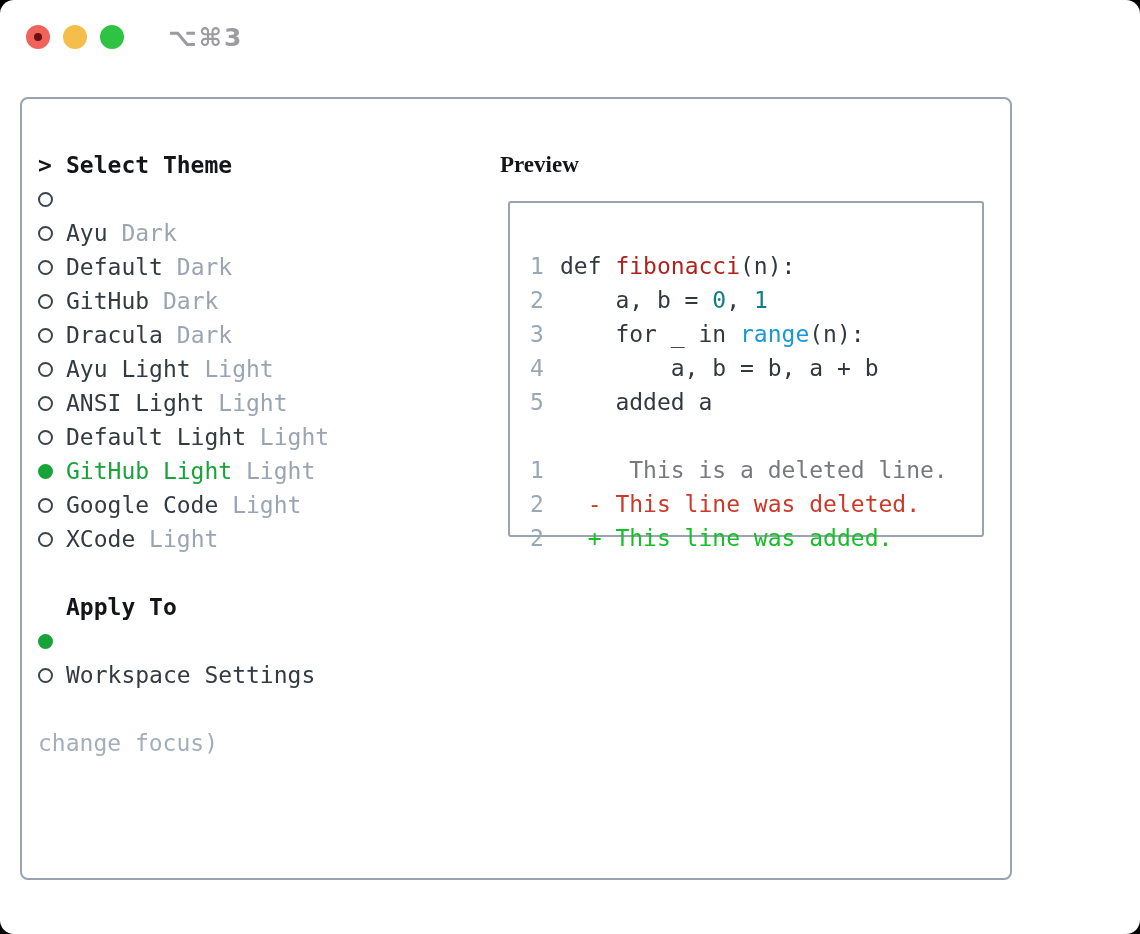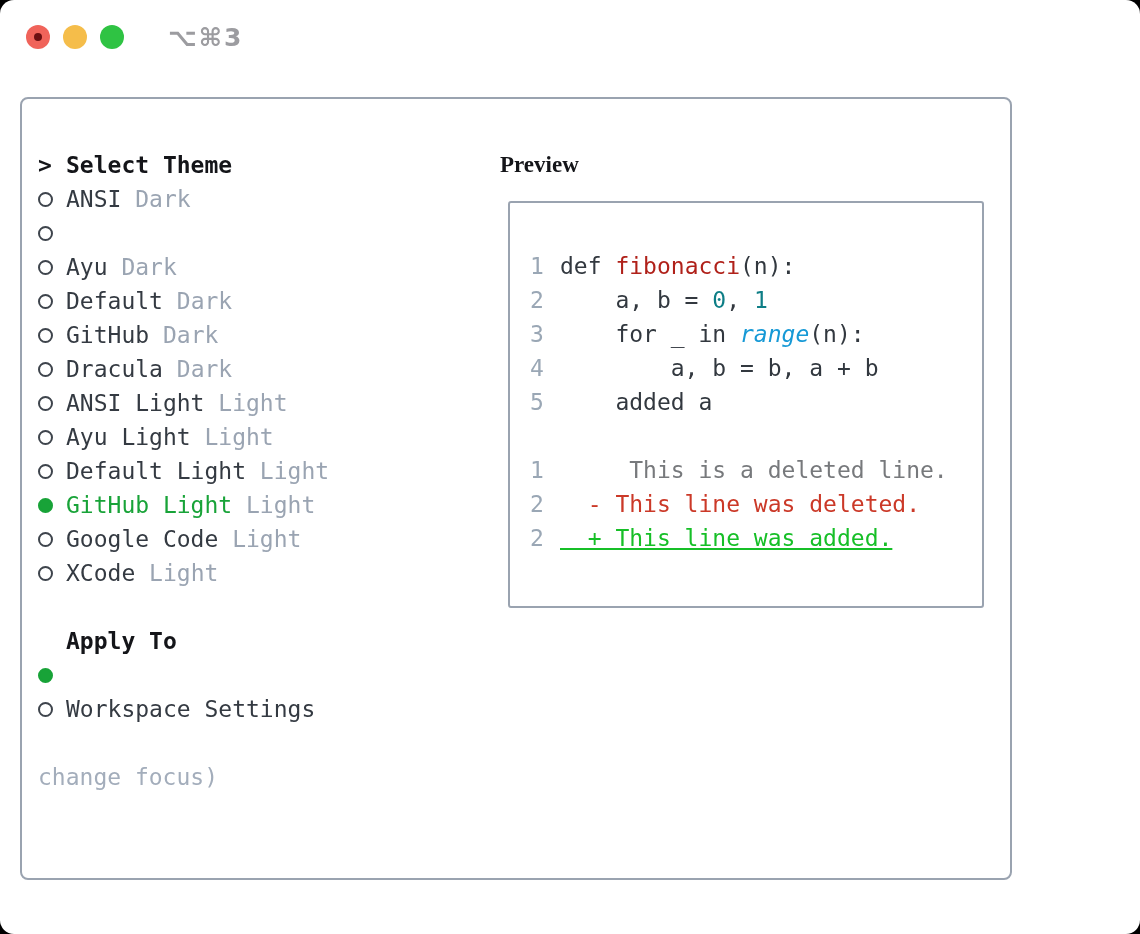--- a/index.html
+++ b/index.html
@@ -43,33 +43,33 @@
   .bold{font-weight:700;color:var(--text-header);}
   .name{color:var(--text-primary);}
   .variant{color:var(--text-secondary);}
   .apply-header{padding-left:28px;}
   .hint{color:var(--text-hint);white-space:pre;}
   .spacer{height:34px;}
 
   
   .preview-label{position:absolute;left:478px;top:49px;height:34px;line-height:34px;font-family:Liberation Serif, serif;}
   .preview-box{
-    position:absolute;left:486px;top:102px;width:476px;height:407px;
+    position:absolute;left:486px;top:102px;width:476px;height:336px;
     box-sizing:border-box;border:2px solid var(--border);border-radius:3px;background:#fff;
   }
   .code{position:absolute;left:20px;top:46px;}
   .code-row{height:34px;line-height:34px;white-space:pre;}
   .ln{display:inline-block;width:30px;color:var(--line-number);}
   .t-code{color:var(--text-code);}
   .t-func{color:var(--syntax-function);}
   .t-num{color:var(--syntax-number);}
-  .t-builtin{color:var(--syntax-builtin);font-style:italic;}
+  .t-builtin{color:var(--syntax-builtin);}
   .t-ctx{color:var(--diff-context);}
   .t-del{color:var(--diff-deleted);}
-  .t-add{color:var(--diff-added);text-decoration:underline;}
+  .t-add{color:var(--diff-added);}
 </style>
 </head>
 <body>
 
 <div class="window">
 
   <div>
     <span class="light red">
       <span class="dot"></span>
     </span>
@@ -82,48 +82,44 @@
 
     <div class="left-col">
       <div class="row">
         <span class="prompt">&gt;</span>
         <span class="label bold">Select Theme</span>
       </div>
 
       <div id="theme-list">
           <div class="row item">
     <span class="bullet"></span>
-    <span class="label"><span class="name">ANSI</span><span class="variant"> Dark</span></span>
-  </div>
-          <div class="row item">
-    <span class="bullet"></span>
   </div>
           <div class="row item">
     <span class="bullet"></span>
     <span class="label"><span class="name">Ayu</span><span class="variant"> Dark</span></span>
   </div>
           <div class="row item">
     <span class="bullet"></span>
     <span class="label"><span class="name">Default</span><span class="variant"> Dark</span></span>
   </div>
           <div class="row item">
     <span class="bullet"></span>
     <span class="label"><span class="name">GitHub</span><span class="variant"> Dark</span></span>
   </div>
           <div class="row item">
     <span class="bullet"></span>
     <span class="label"><span class="name">Dracula</span><span class="variant"> Dark</span></span>
   </div>
           <div class="row item">
     <span class="bullet"></span>
-    <span class="label"><span class="name">ANSI Light</span><span class="variant"> Light</span></span>
+    <span class="label"><span class="name">Ayu Light</span><span class="variant"> Light</span></span>
   </div>
           <div class="row item">
     <span class="bullet"></span>
-    <span class="label"><span class="name">Ayu Light</span><span class="variant"> Light</span></span>
+    <span class="label"><span class="name">ANSI Light</span><span class="variant"> Light</span></span>
   </div>
           <div class="row item">
     <span class="bullet"></span>
     <span class="label"><span class="name">Default Light</span><span class="variant"> Light</span></span>
   </div>
           <div class="row item selected">
     <span class="bullet"></span>
     <span class="label"><span class="name">GitHub Light</span><span class="variant"> Light</span></span>
   </div>
           <div class="row item">

